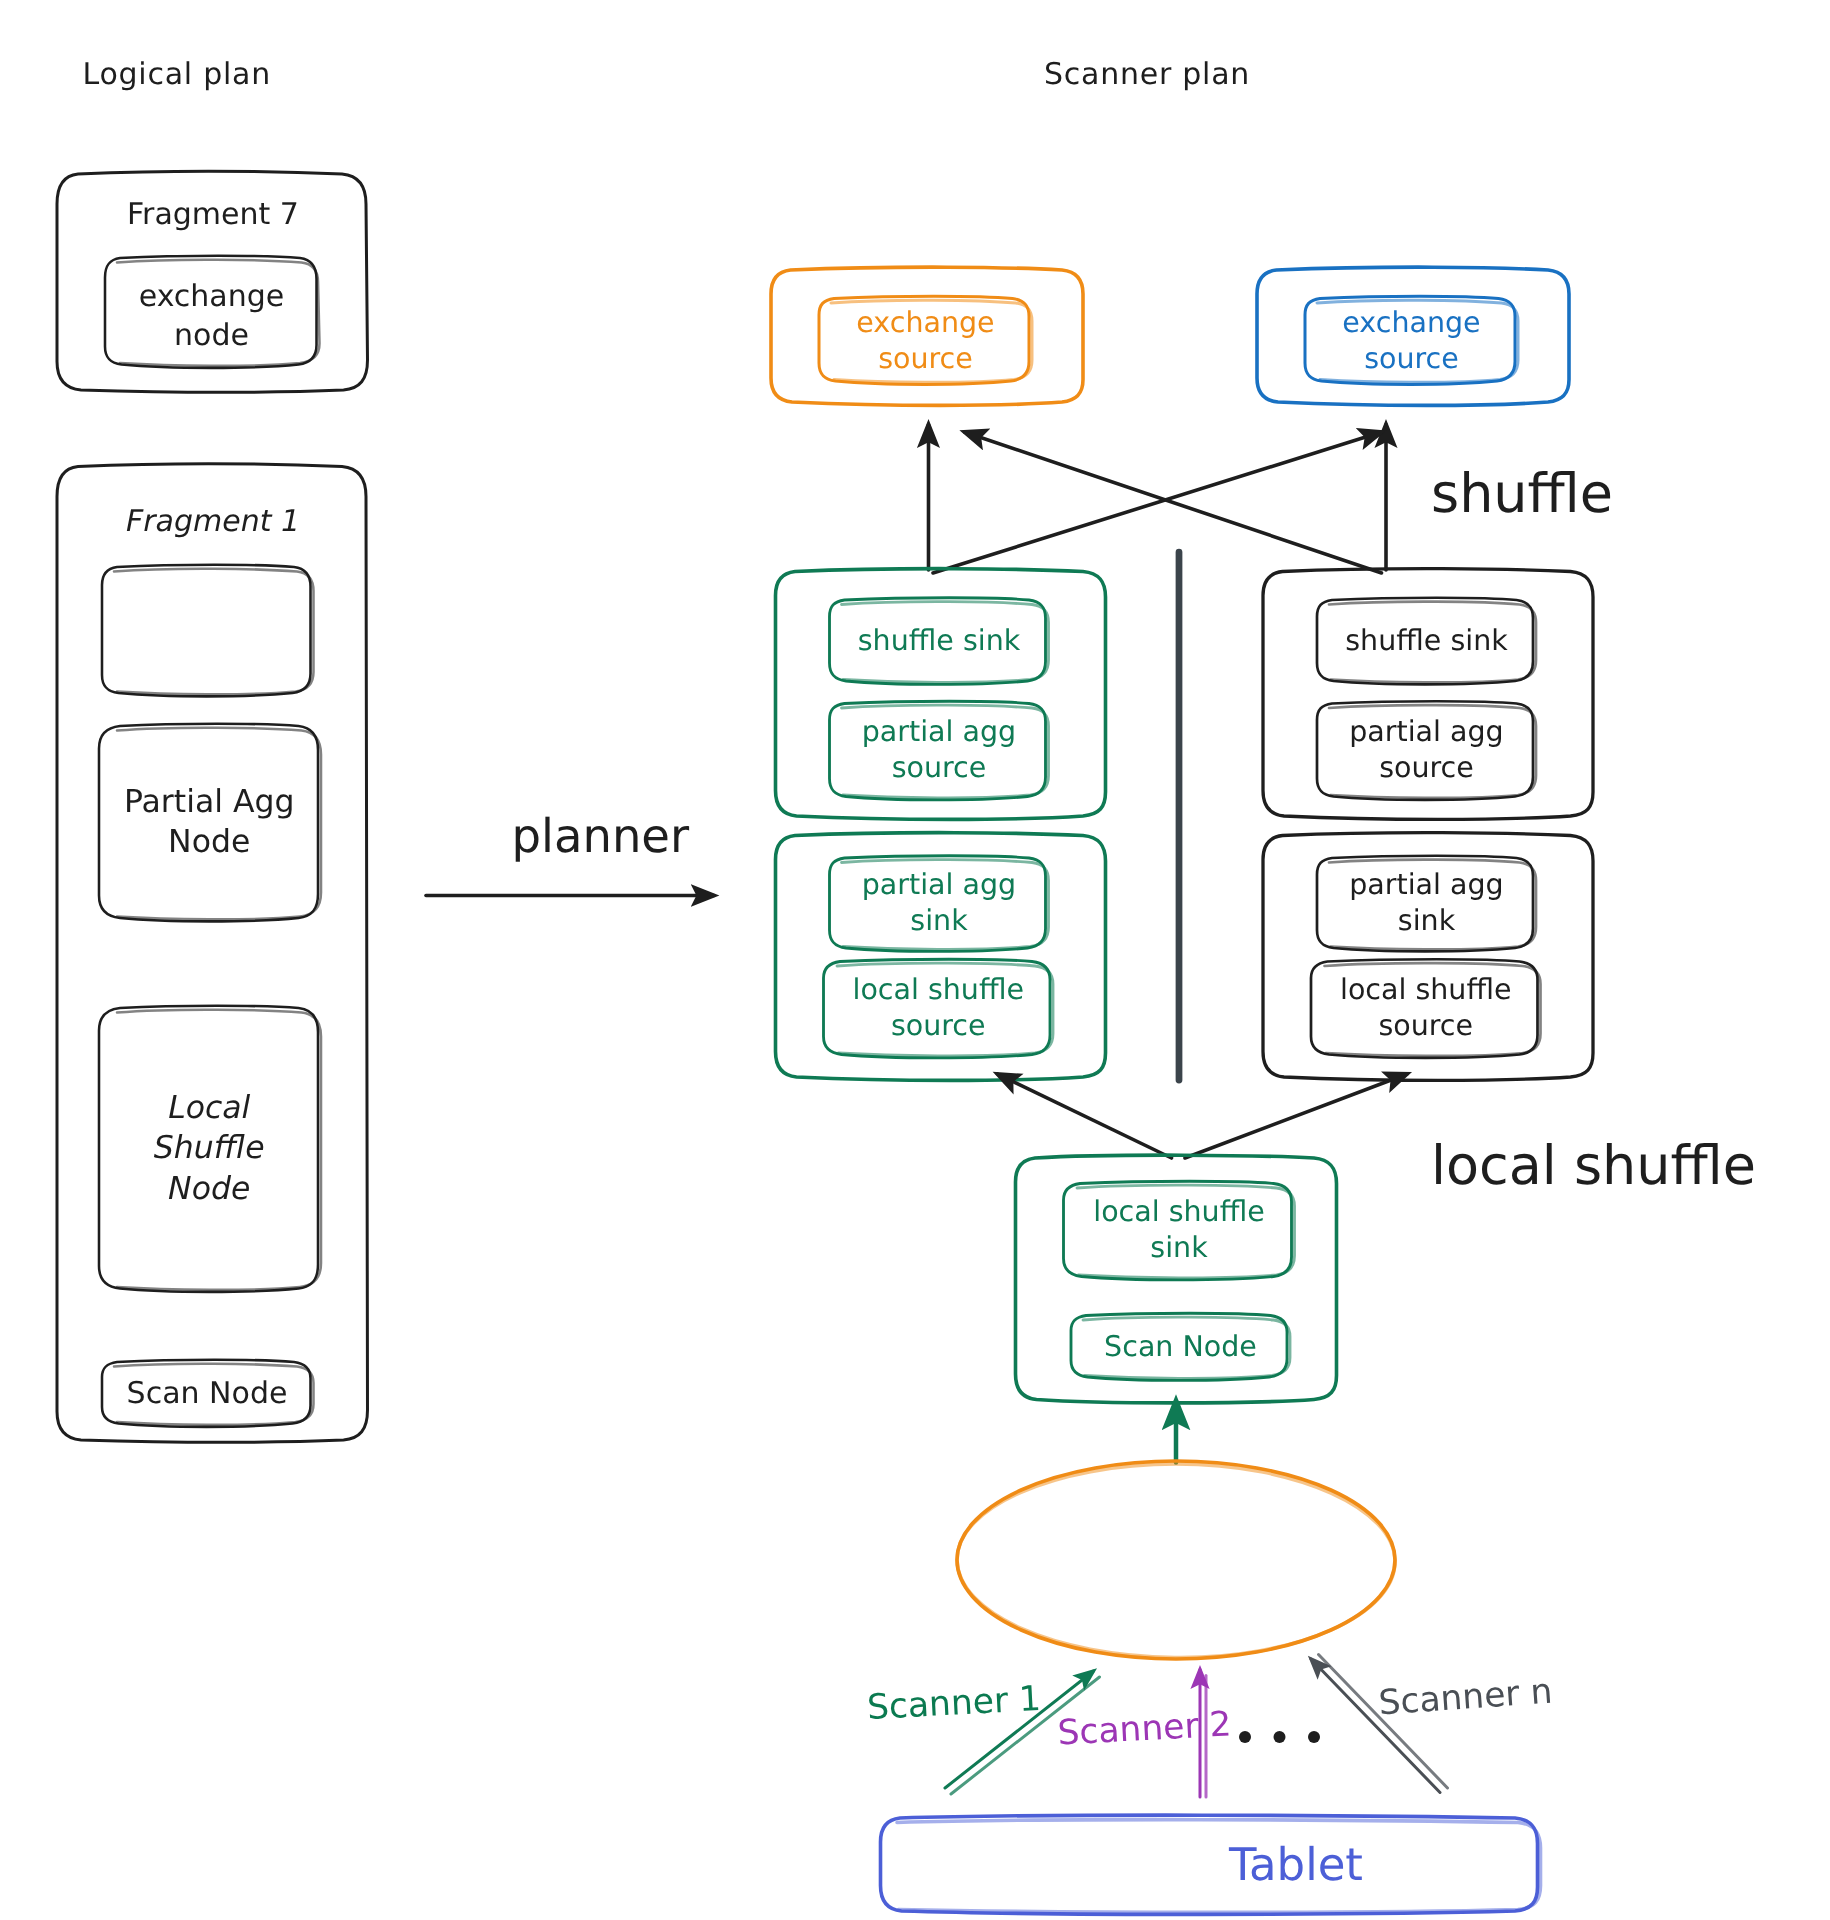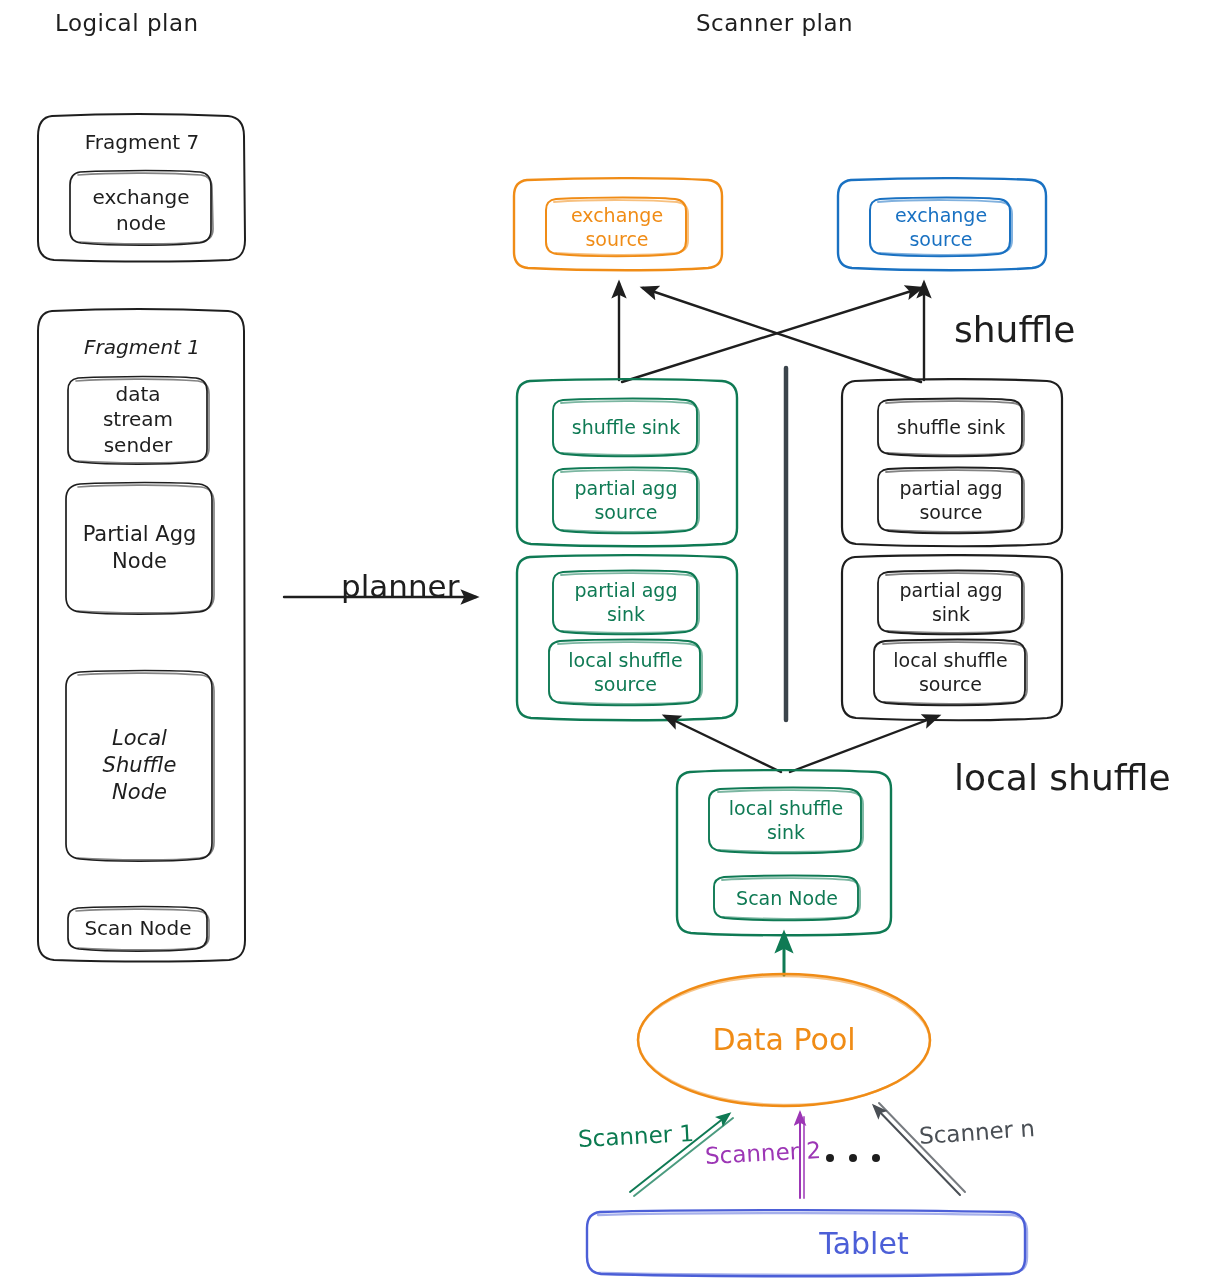--- a/index.html
+++ b/index.html
@@ -5,21 +5,21 @@
   html,body{margin:0;padding:0;background:#ffffff;}
   body{
     width:1220px;height:1280px;position:relative;overflow:hidden;
     font-family:"DejaVu Sans", sans-serif;
     color:#1e1e1e;
   }
   #canvas{position:absolute;inset:0;}
   svg.layer{position:absolute;left:0;top:0;width:1220px;height:1280px;pointer-events:none;}
 
   .lbl{position:absolute;white-space:pre;line-height:1.15;}
-  .title{font-size:23px;color:#1e1e1e;letter-spacing:.5px;}
+  .title{font-size:20px;color:#1e1e1e;letter-spacing:.5px;margin-top:28px;}
   .anno{font-size:31px;color:#1e1e1e;}
   .anno-sm{font-size:23px;}
 
   .boxtext{
     position:absolute;display:flex;align-items:center;justify-content:center;
     text-align:center;white-space:pre-line;line-height:1.28;
     pointer-events:none;
   }
   .t19{font-size:19px;}
   .t20{font-size:20px;}
@@ -287,31 +287,28 @@
   </svg>
 
   <div class="lbl title" style="left:55px;top:10px;">Logical plan</div>
   <div class="lbl title" style="left:696px;top:10px;">Scanner plan</div>
 
   <div class="boxtext t20 c-black" style="left:38px;top:128px;width:208px;height:30px;">Fragment 7</div>
   <div class="boxtext t20 c-black" style="left:70px;top:180px;width:142px;height:62px;">exchange
 node</div>
 
   <div class="boxtext t20 c-black" style="left:38px;top:333px;width:208px;height:30px;font-style:italic;">Fragment 1</div>
-  <div class="boxtext t20 c-black" style="left:68px;top:381px;width:140px;height:78px;">data
-stream
-sender</div>
   <div class="boxtext t21 c-black" style="left:66px;top:486px;width:147px;height:124px;">Partial Agg
 Node</div>
   <div class="boxtext t21 c-black" style="left:66px;top:674px;width:147px;height:183px;font-style:italic;">Local
 Shuffle
 Node</div>
   <div class="boxtext t20 c-black" style="left:68px;top:910px;width:140px;height:38px;">Scan Node</div>
 
-  <div class="lbl anno" style="left:341px;top:541px;margin-top:28px;">planner</div>
+  <div class="lbl anno" style="left:341px;top:541px;">planner</div>
   <div class="lbl anno" style="left:954px;top:309px;font-size:36px;">shuffle</div>
   <div class="lbl anno" style="left:954px;top:757px;font-size:36px;">local shuffle</div>
 
   <div class="boxtext t19 c-orange" style="left:546px;top:201px;width:142px;height:52px;">exchange
 source</div>
   <div class="boxtext t19 c-blue" style="left:870px;top:201px;width:142px;height:52px;">exchange
 source</div>
 
   <div class="boxtext t19 c-green" style="left:553px;top:402px;width:146px;height:50px;">shuffle sink</div>
   <div class="boxtext t19 c-green" style="left:553px;top:471px;width:146px;height:58px;">partial agg
@@ -328,21 +325,20 @@
 
   <div class="boxtext t19 c-black" style="left:878px;top:574px;width:146px;height:56px;">partial agg
 sink</div>
   <div class="boxtext t19 c-black" style="left:874px;top:643px;width:153px;height:58px;">local shuffle
 source</div>
 
   <div class="boxtext t19 c-green" style="left:709px;top:791px;width:154px;height:58px;">local shuffle
 sink</div>
   <div class="boxtext t19 c-green" style="left:714px;top:879px;width:146px;height:38px;">Scan Node</div>
 
-  <div class="boxtext t28 c-orange" style="left:638px;top:1016px;width:292px;height:48px;font-size:30px;">Data Pool</div>
 
   <div class="boxtext t28 c-indigo" style="left:587px;top:1220px;width:492px;height:48px;font-size:30px;margin-left:31px;">Tablet</div>
 
   <div class="lbl anno-sm c-dg" style="left:578px;top:1123px;transform:rotate(-3deg);">Scanner 1</div>
   <div class="lbl anno-sm c-purple" style="left:705px;top:1140px;transform:rotate(-3deg);">Scanner 2</div>
   <div class="lbl anno-sm c-gray" style="left:919px;top:1119px;transform:rotate(-4deg);">Scanner n</div>
 
 </div>
 
 </body></html>

